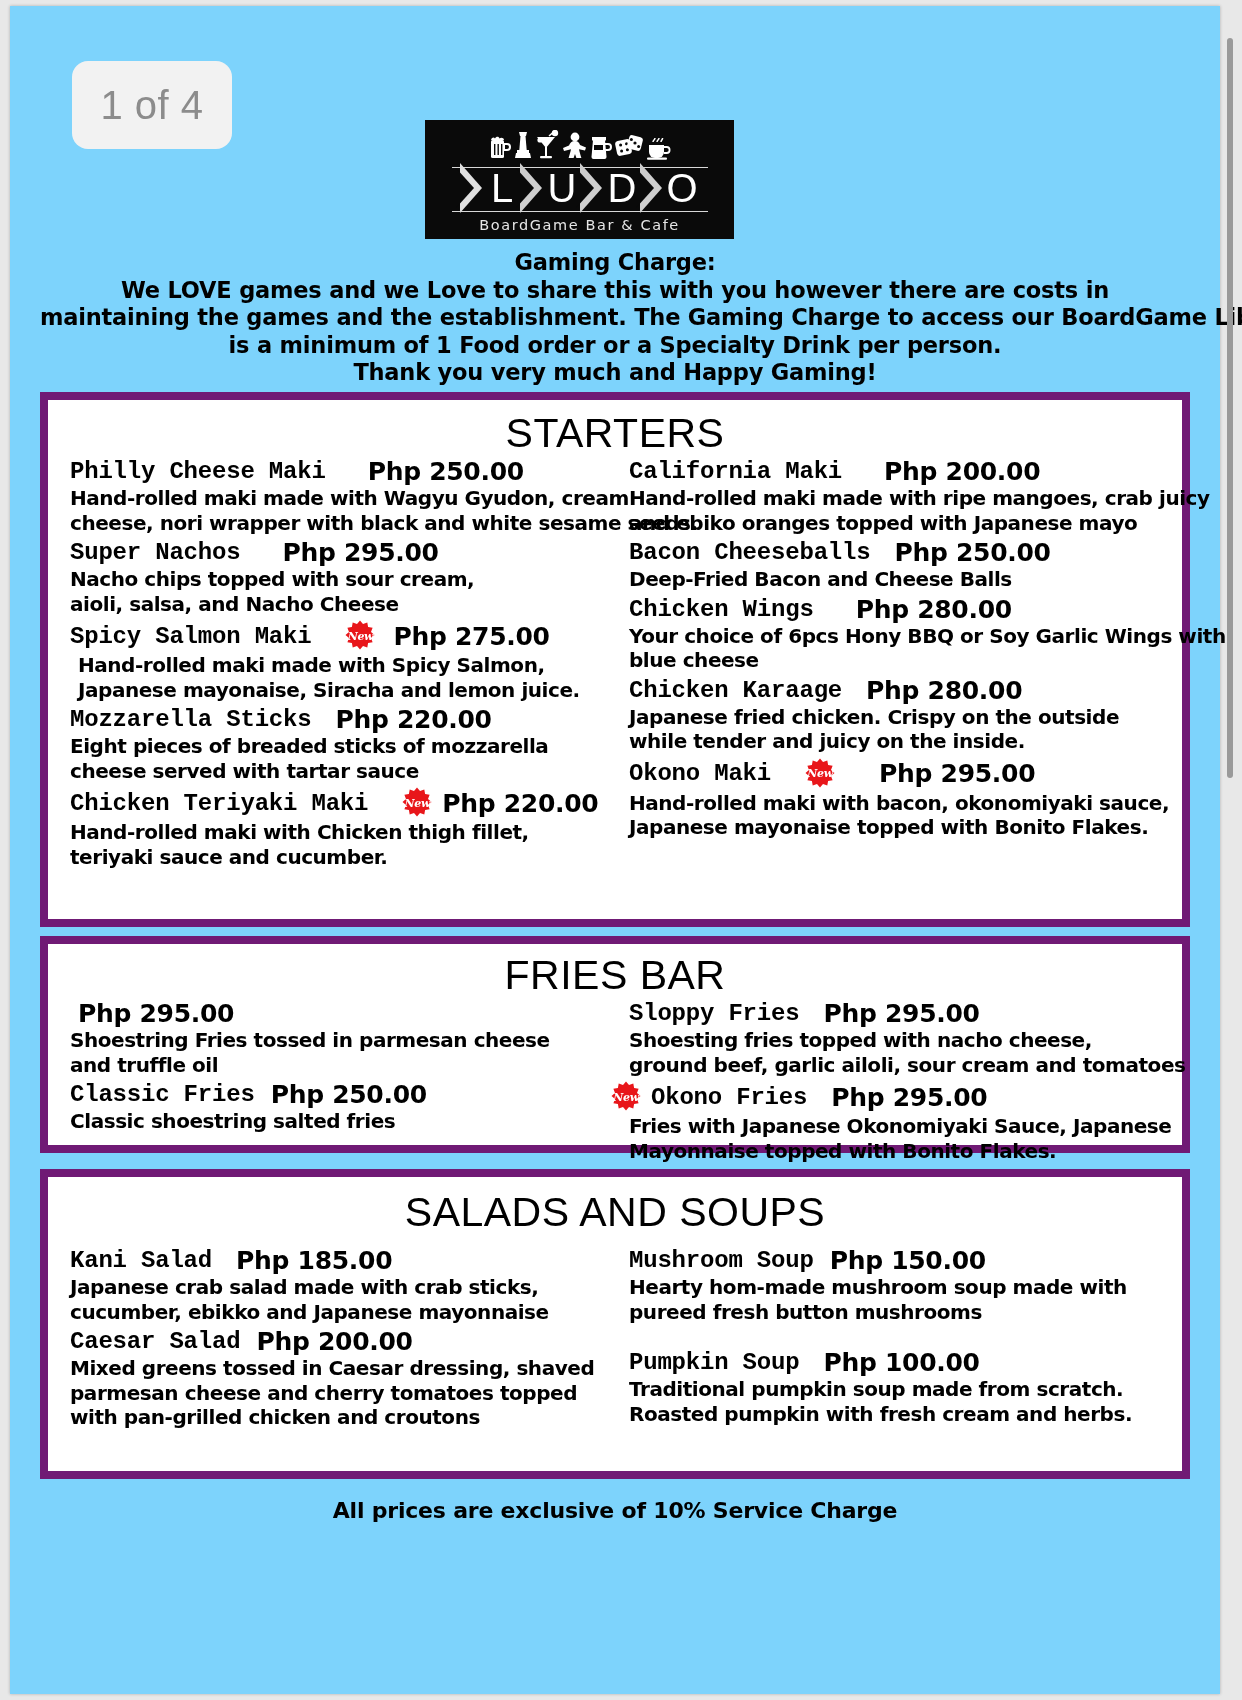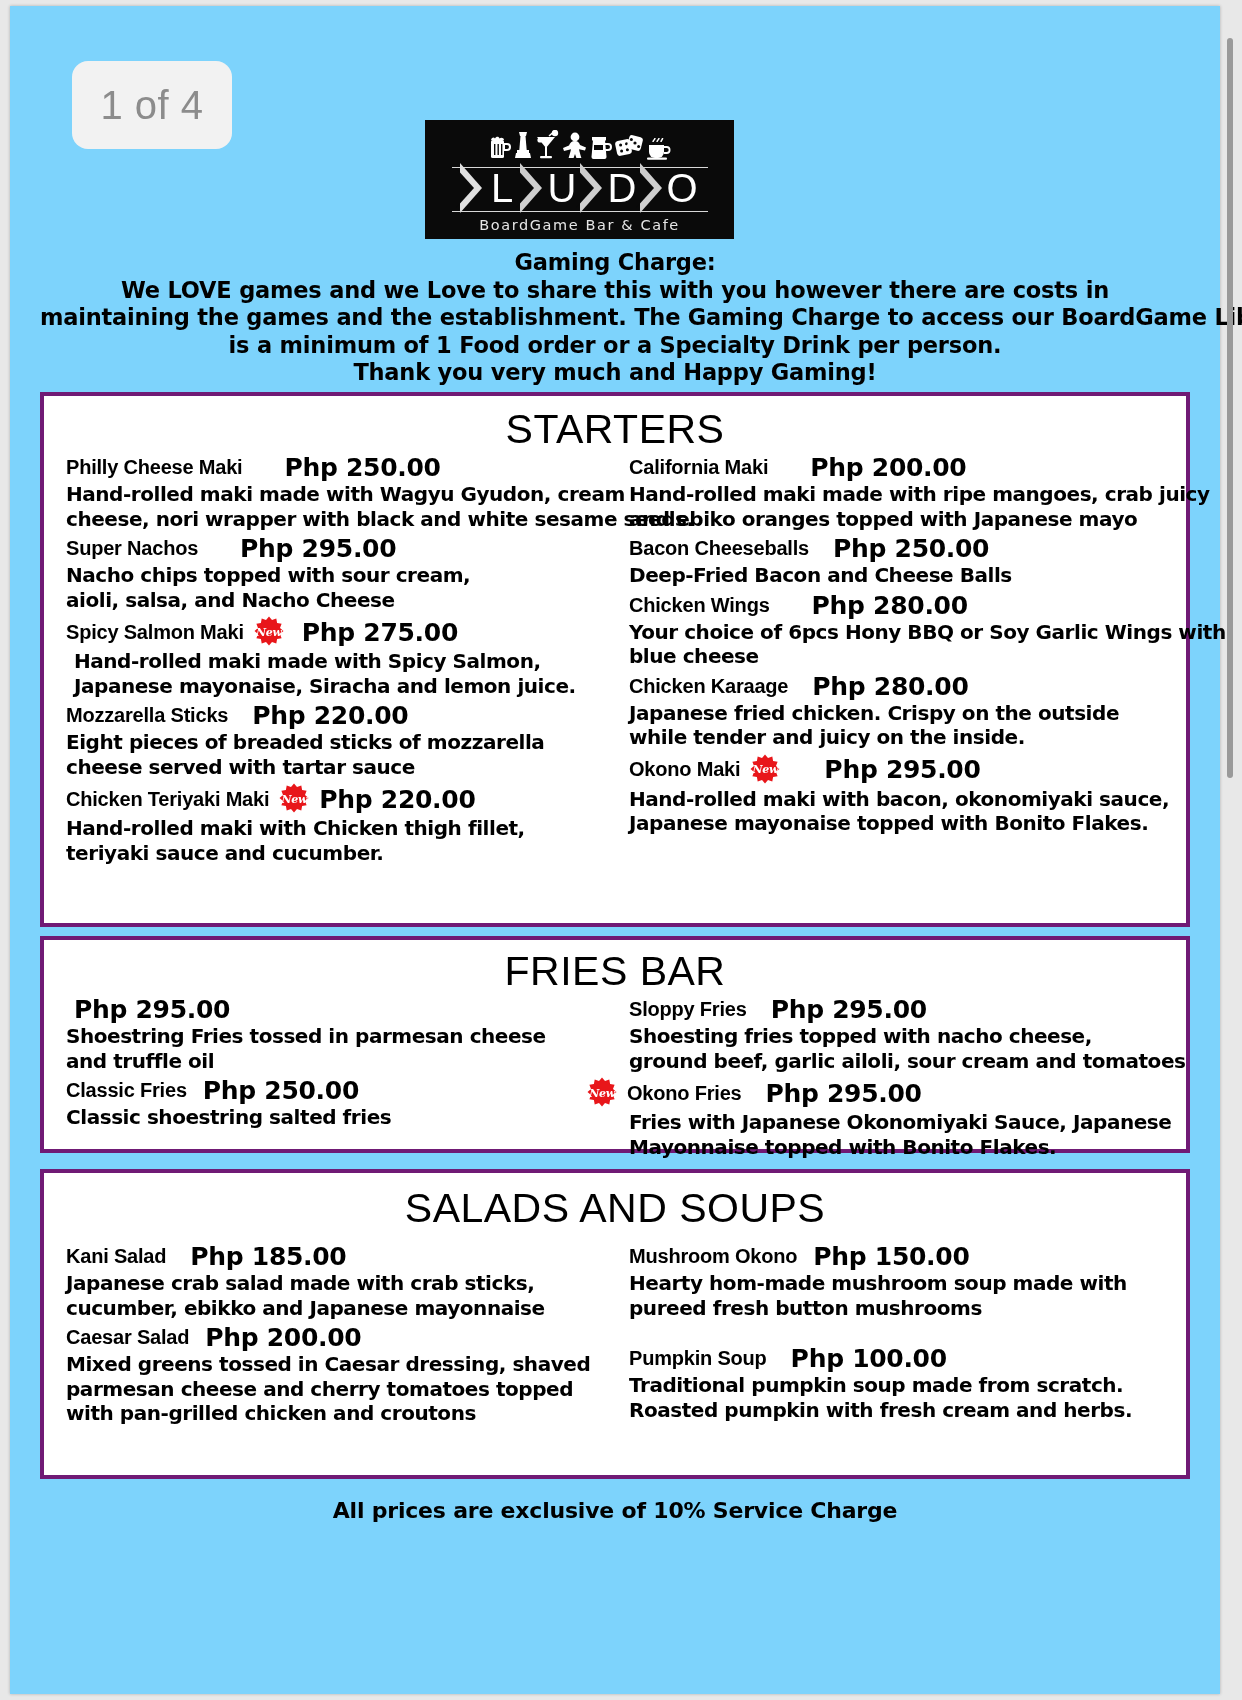--- a/index.html
+++ b/index.html
@@ -166,21 +166,21 @@
     font-family: "DejaVu Sans", sans-serif;
     letter-spacing: -0.2px;
   }
   .gaming div { white-space: nowrap; }
 
   
   .section {
     position: absolute;
     left: 30px;
     width: 1150px;
-    border: 4px solid #701a75;
+    border: 8px solid #701a75;
     background: #fff;
   }
   #sec-starters { top: 386px; height: 535px; }
   #sec-fries    { top: 930px; height: 217px; }
   #sec-salads   { top: 1163px; height: 310px; }
 
   .sec-title {
     text-align: center;
     font-size: 41px;
     font-weight: normal;
@@ -204,23 +204,23 @@
   .col.right { padding-left: 14px; padding-right: 2px; }
 
   .item { margin-bottom: 3px; }
   .item-head {
     display: flex;
     align-items: center;
     gap: 8px;
     white-space: nowrap;
   }
   .item-name {
-    font-size: 20px;
+    font-size: 24px;
     font-weight: bold;
-    font-family: Liberation Sans, sans-serif;
+    font-family: Liberation Mono, monospace;
     color: #000;
     letter-spacing: -0.2px;
   }
   .item-price {
     font-size: 25px;
     font-weight: bold;
     font-family: "DejaVu Sans", sans-serif;
     color: #000;
     letter-spacing: -0.3px;
   }
@@ -236,20 +236,21 @@
 
   
   .new-badge {
     position: relative;
     width: 34px;
     height: 34px;
     flex: 0 0 auto;
     display: inline-flex;
     align-items: center;
     justify-content: center;
+    margin-left: 24px;
   }
   .new-badge svg { position: absolute; left: 0; top: 0; }
   .new-badge span {
     position: relative;
     z-index: 2;
     color: #fff;
     font-size: 11px;
     font-style: italic;
     font-family: "DejaVu Serif", serif;
     font-weight: bold;
@@ -567,21 +568,21 @@
             <div class="item-desc">parmesan cheese and cherry tomatoes topped</div>
             <div class="item-desc">with pan-grilled chicken and croutons</div>
           </div>
 
         </div>
 
         <div class="col right">
 
           <div class="item" style="margin-bottom:24px;">
             <div class="item-head">
-              <span class="item-name">Mushroom Okono</span>
+              <span class="item-name">Mushroom Soup</span>
               <span class="item-price sp-c">Php 150.00</span>
             </div>
             <div class="item-desc">Hearty hom-made mushroom soup made with</div>
             <div class="item-desc">pureed fresh button mushrooms</div>
           </div>
 
           <div class="item">
             <div class="item-head">
               <span class="item-name">Pumpkin Soup</span>
               <span class="item-price sp-a">Php 100.00</span>

